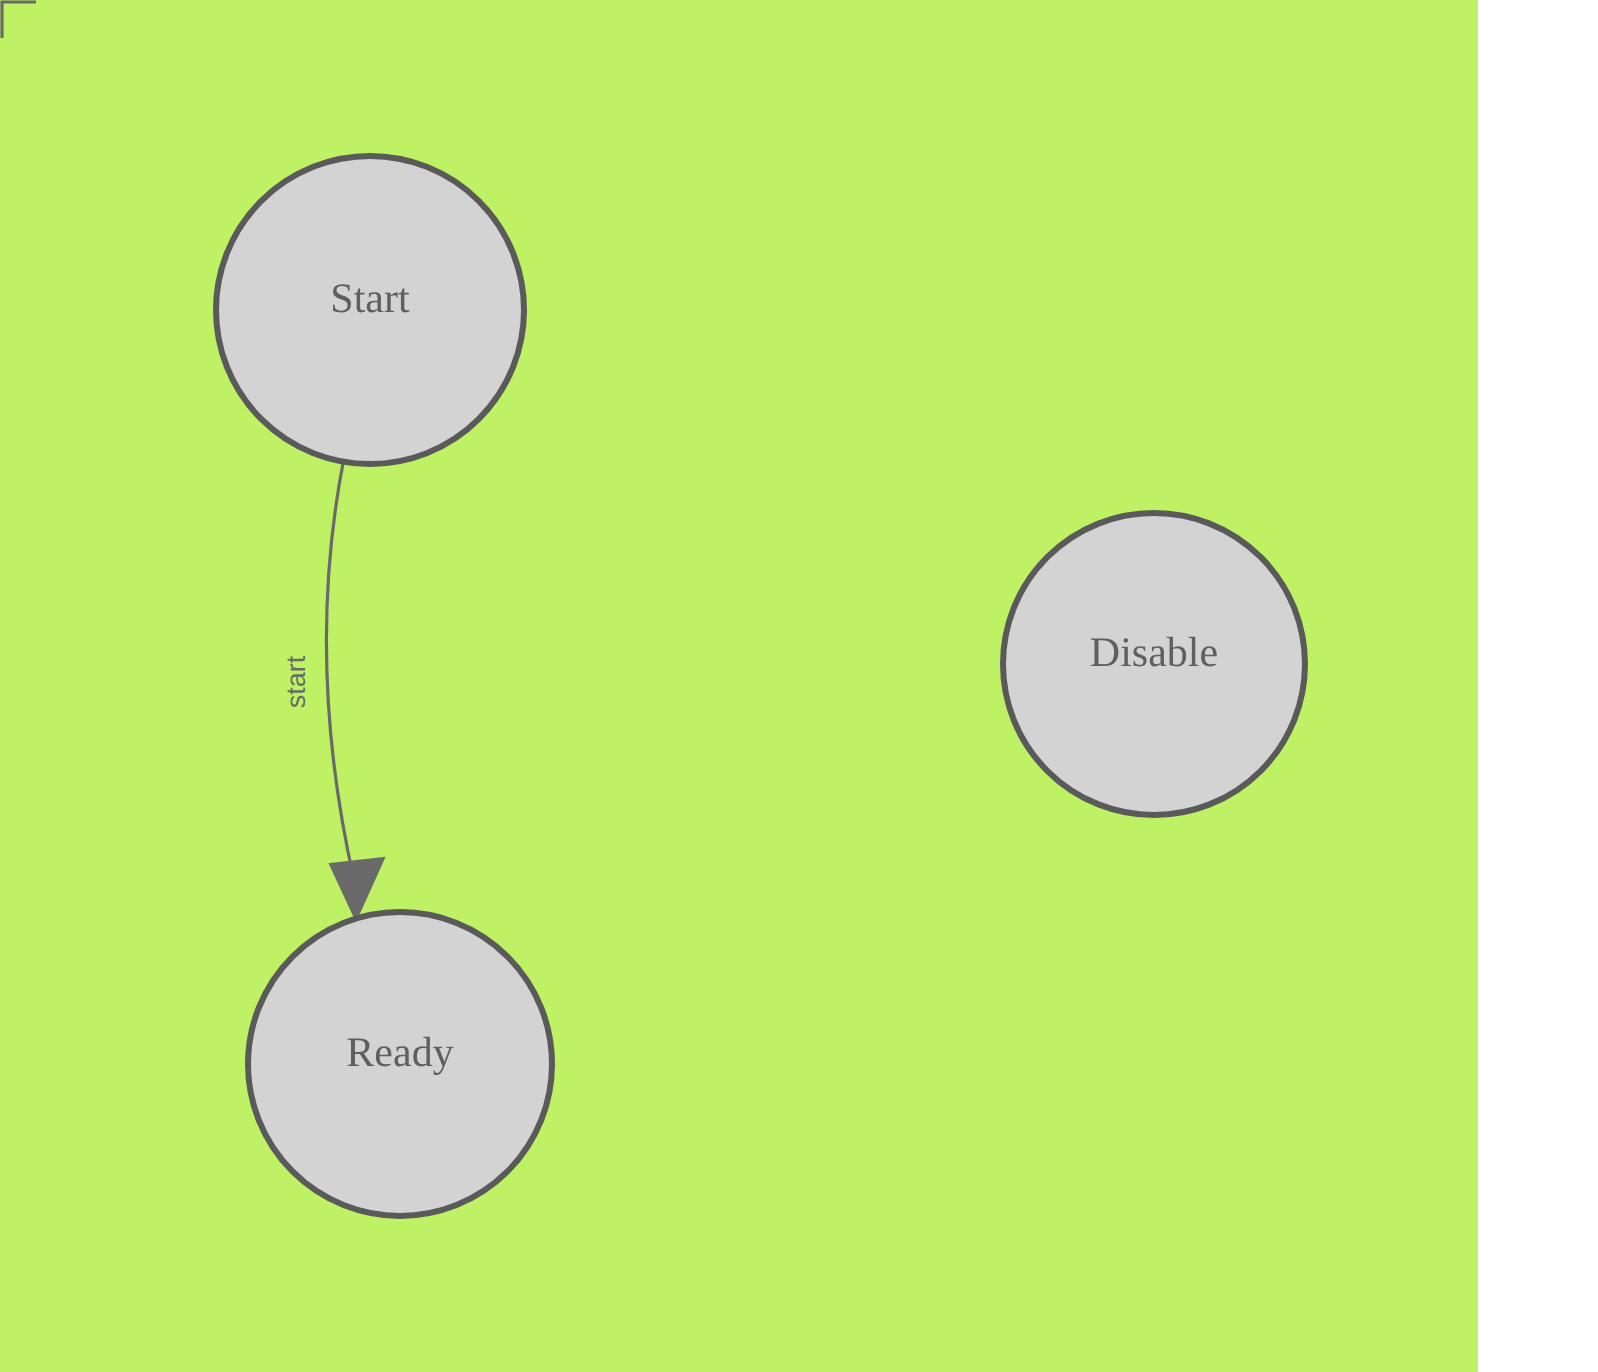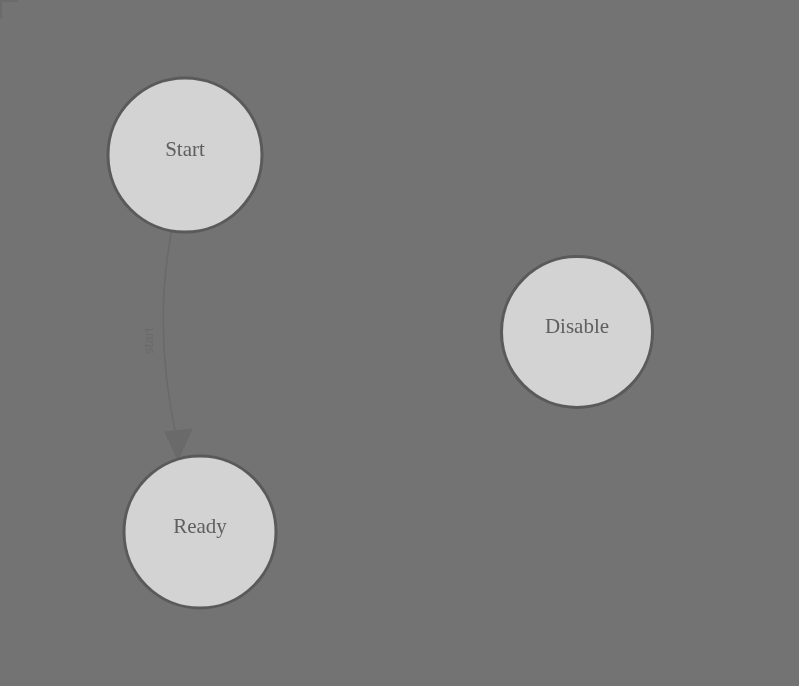--- a/index.html
+++ b/index.html
@@ -58,21 +58,21 @@
   }
   .corner-bracket {
     fill: none;
     stroke: #6a6a6a;
     stroke-width: 1.6;
   }
 </style>
 </head>
 <body>
 
-<div id="canvas" style="width: 799px; height: 686px; background: #737373;">
+<div id="canvas" style="width: 739px; height: 686px; background: #bef264;">
 
   <svg id="graph-svg" viewBox="0 0 799 686" xmlns="http://www.w3.org/2000/svg">
 
     <path class="corner-bracket" d="M 1,19 L 1,1 L 18,1"></path>
 
     <g>
       <path class="edge-path" d="M 172,229 C 160,290 159,360 177,440" style="stroke: rgb(106, 106, 106);"></path>
       <polygon class="edge-arrowhead" points="165,432 192,429 178,460" style="fill: rgb(106, 106, 106); stroke: rgb(106, 106, 106);"></polygon>
       <text class="edge-label" transform="translate(149,341) rotate(-90)" style="fill: rgb(106, 106, 106);">start</text>
     </g>

